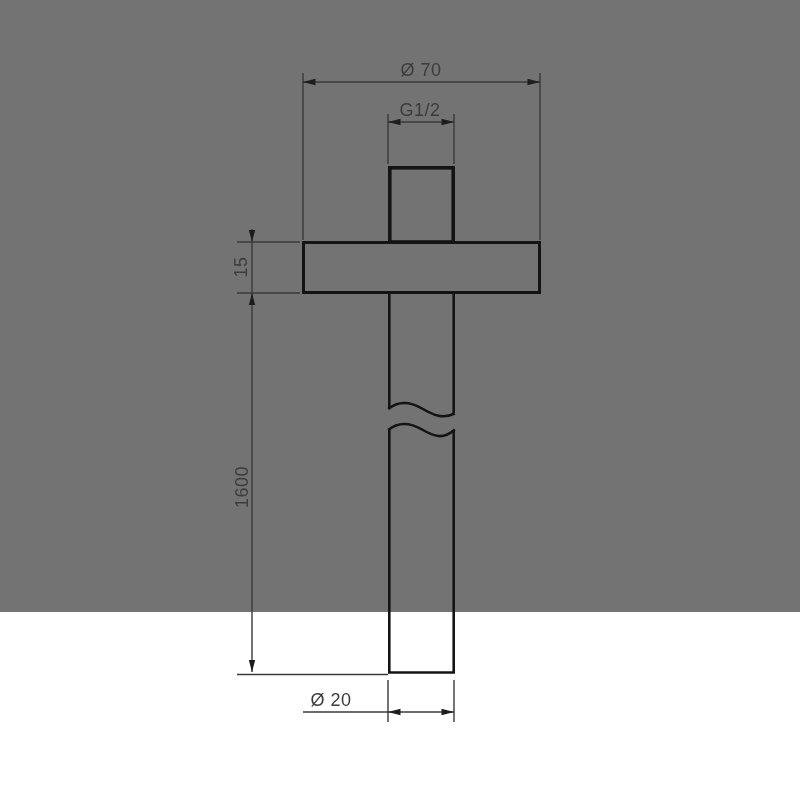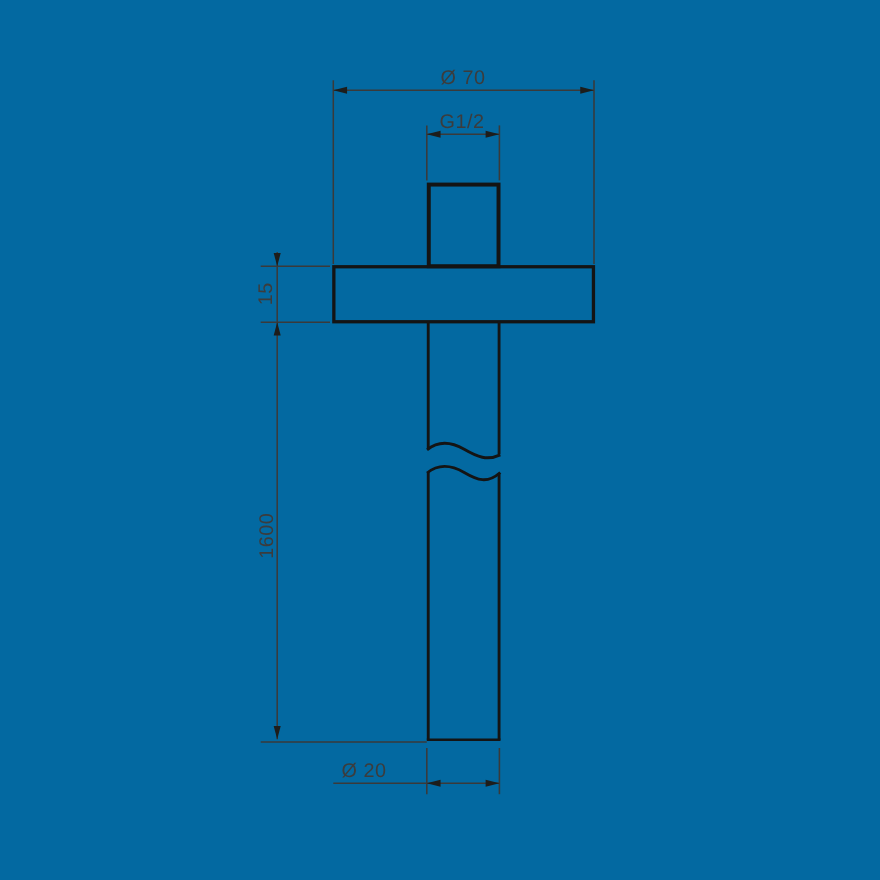--- a/index.html
+++ b/index.html
@@ -6,22 +6,22 @@
     margin: 0;
     padding: 0;
     background: #ffffff;
     width: 800px;
     height: 800px;
     overflow: hidden;
   }
   .canvas {
     position: relative;
     width: 800px;
-    height: 800px;
-    background: #0369a1;
+    height: 612px;
+    background: #737373;
   }
   svg {
     display: block;
   }
   .dim-text {
     font-family: "Liberation Sans", "DejaVu Sans", sans-serif;
     font-size: 18px;
     fill: #3c3c3c;
     letter-spacing: 0.5px;
   }

